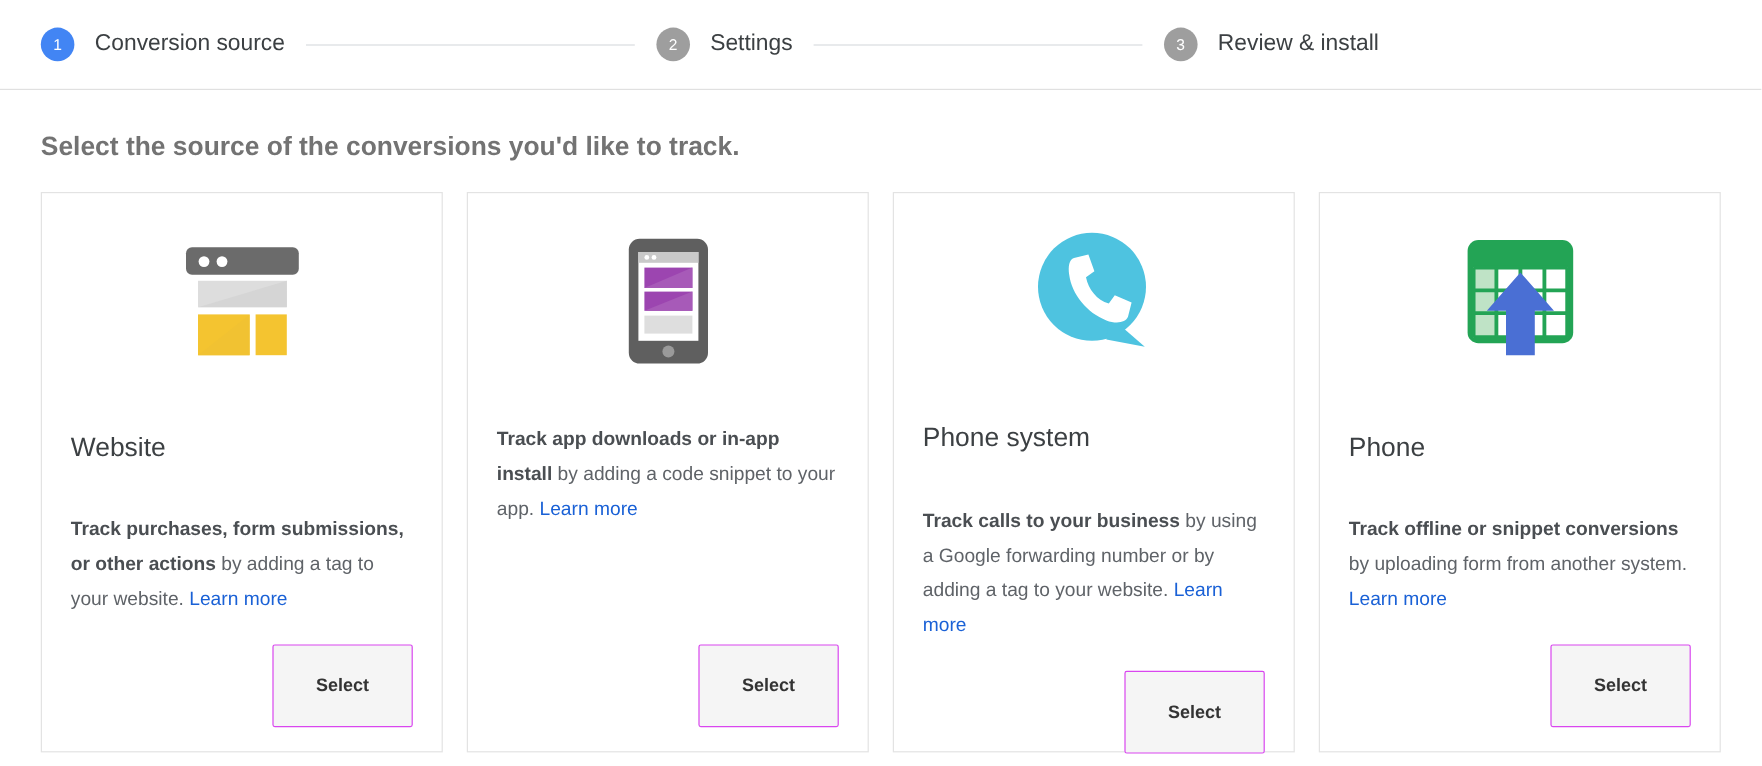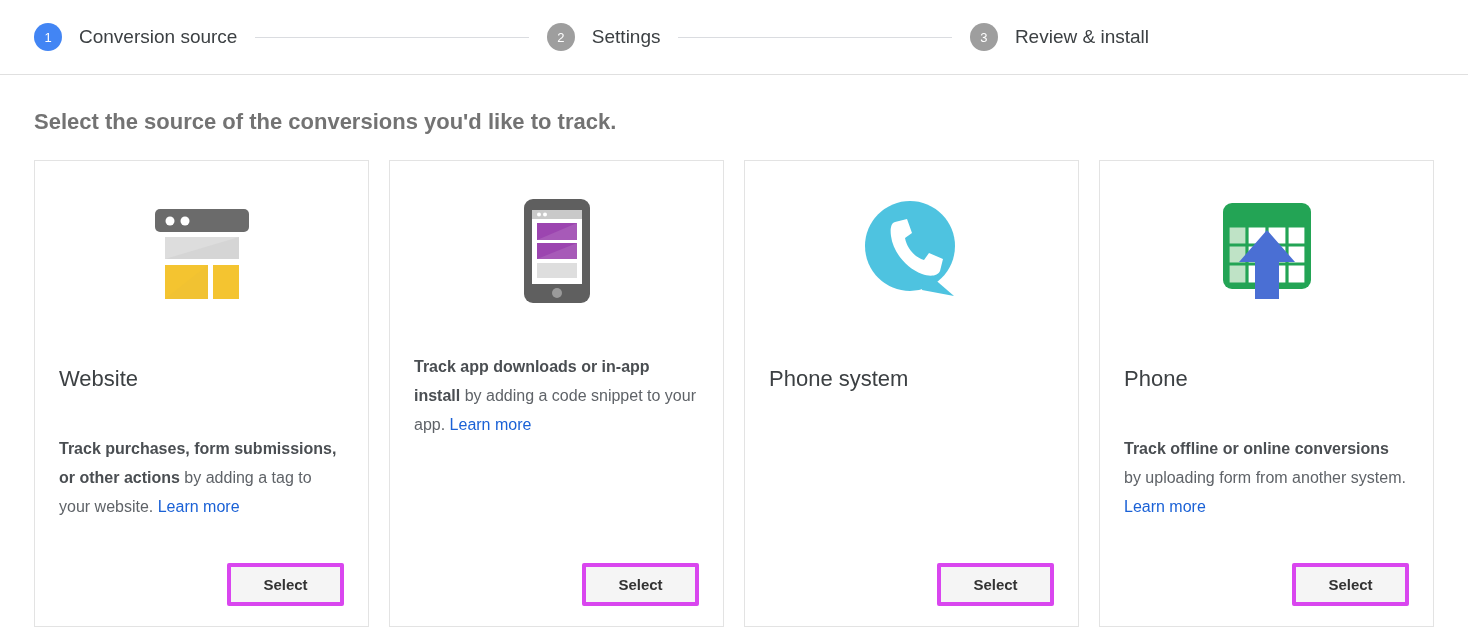--- a/index.html
+++ b/index.html
@@ -122,27 +122,27 @@
     text-decoration: none;
     cursor: pointer;
   }
   .card-footer {
     margin-top: auto;
     display: flex;
     justify-content: flex-end;
   }
   .select-button {
     background: #f5f5f5;
-    border: 4px solid #d946ef;
+    border: 1px solid #d946ef;
     border-radius: 2px;
     color: #333333;
     font-size: 15px;
     font-weight: bold;
     font-family: "Liberation Sans", sans-serif;
-    padding: 9px 24px;
+    padding: 25px 24px;
     cursor: pointer;
     min-width: 117px;
   }
 
   
   .icon-svg { display: block; }
 </style>
 </head>
 <body>
 
@@ -225,20 +225,23 @@
 
     <div class="card">
       <div class="card-icon">
         <svg class="icon-svg" width="100" height="106" viewBox="0 0 100 106">
           <circle cx="48" cy="48" r="45" fill="#4ec3e0"></circle>
           <polygon points="62,72 92,98 60,92" fill="#4ec3e0"></polygon>
           <path d="M33 24 L45 21 L50 35 L43 40 C45 50 52 59 62 62 L67 55 L81 61 L78 73 C76 78 68 79 60 76 C44 70 31 54 29 38 C28 31 29 25 33 24 Z" fill="#ffffff"></path>
         </svg>
       </div>
       <div class="card-title">Phone system</div>
+      <div class="card-desc">
+        <b>Track calls to your business</b><span> by using a Google forwarding number or by adding a tag to your website. </span><a class="learn-more">Learn more</a>
+      </div>
       <div class="card-footer">
         <button class="select-button">Select</button>
       </div>
     </div>
 
     <div class="card">
       <div class="card-icon">
         <svg class="icon-svg" width="104" height="106" viewBox="0 0 104 106">
           <rect x="8" y="5" width="88" height="86" rx="9" fill="#23a455"></rect>
           <rect x="13" y="28" width="78" height="58" fill="#ffffff"></rect>
@@ -252,21 +255,21 @@
             <line x1="32" y1="28" x2="32" y2="86"></line>
             <line x1="52" y1="28" x2="52" y2="86"></line>
             <line x1="72" y1="28" x2="72" y2="86"></line>
             <line x1="91" y1="28" x2="91" y2="86"></line>
           </g>
           <polygon points="52,32 80,64 64,64 64,101 40,101 40,64 24,64" fill="#4a6fd4"></polygon>
         </svg>
       </div>
       <div class="card-title">Phone</div>
       <div class="card-desc">
-        <b>Track offline or online conversions</b><span> by uploading form from another system. </span><a class="learn-more">Learn more</a>
+        <b>Track offline or snippet conversions</b><span> by uploading form from another system. </span><a class="learn-more">Learn more</a>
       </div>
       <div class="card-footer">
         <button class="select-button">Select</button>
       </div>
     </div>
 
   </div>
 </div>
 
 </body></html>

